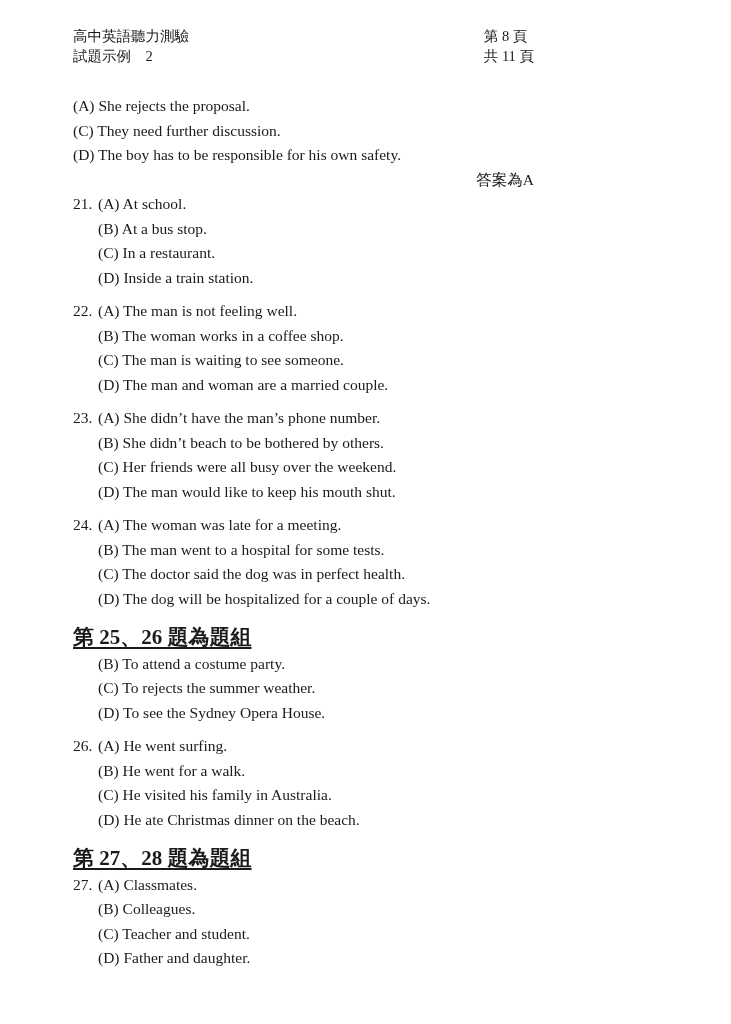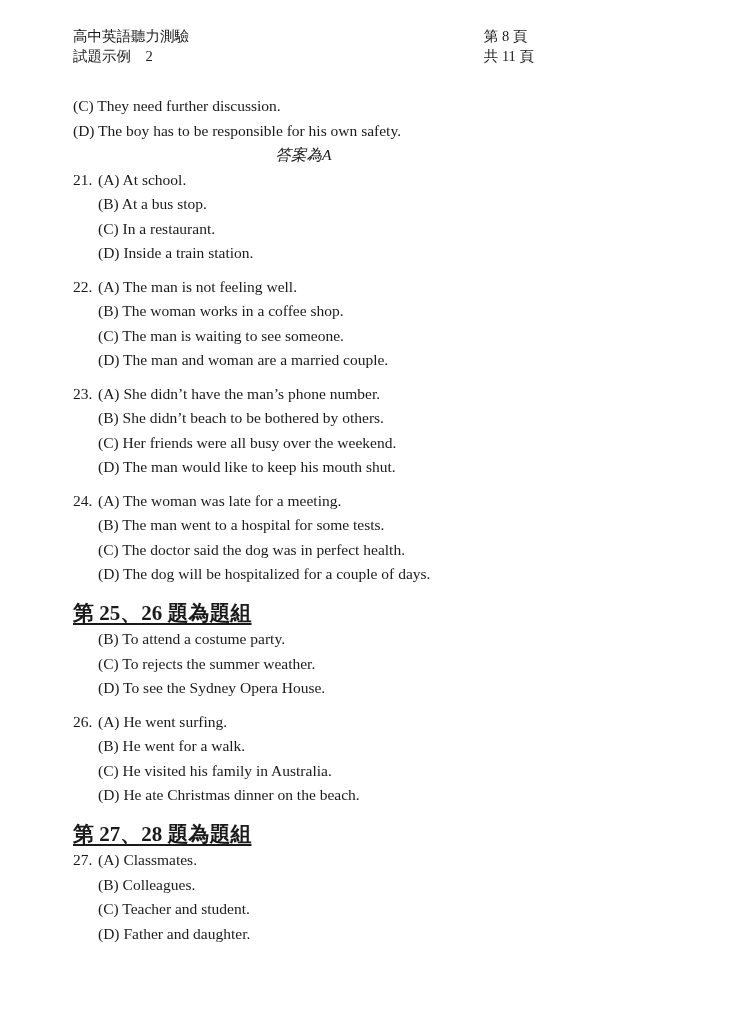--- a/index.html
+++ b/index.html
@@ -23,22 +23,21 @@
     align-items: flex-start;
     font-size: 14.5px;
     line-height: 20px;
   }
   .header-left div, .header-right div { white-space: pre; }
   .content { margin-top: 28px; }
   .line { line-height: 24.5px; white-space: pre-wrap; }
   .ind { margin-left: 25px; }
   .answer-note {
     line-height: 24.5px;
-    text-align: center;
-    font-style: italic;
+    text-align: right;
   }
   .question { margin-top: 9px; }
   .question.first { margin-top: 0; }
   .qline { display: flex; line-height: 24.5px; }
   .qnum { flex: 0 0 25px; width: 25px; }
   .group-heading {
     margin-top: 14px;
     margin-bottom: 2px;
     line-height: 24.5px;
     font-size: 21px;
@@ -59,20 +58,21 @@
     </div>
     <div class="header-right">
       <div>第 8 頁</div>
       <div>共 11 頁</div>
     </div>
   </div>
 
   <div class="content">
 
     <div class="question-options">
+      <div class="line">(A) She rejects the proposal.</div>
       <div class="line">(C) They need further discussion.</div>
       <div class="line">(D) The boy has to be responsible for his own safety.</div>
     </div>
 
     <div class="answer-note">答案為A</div>
 
     <div class="question first">
       <div class="qline">
         <span class="qnum">21.</span>
         <span>(A) At school.</span>

